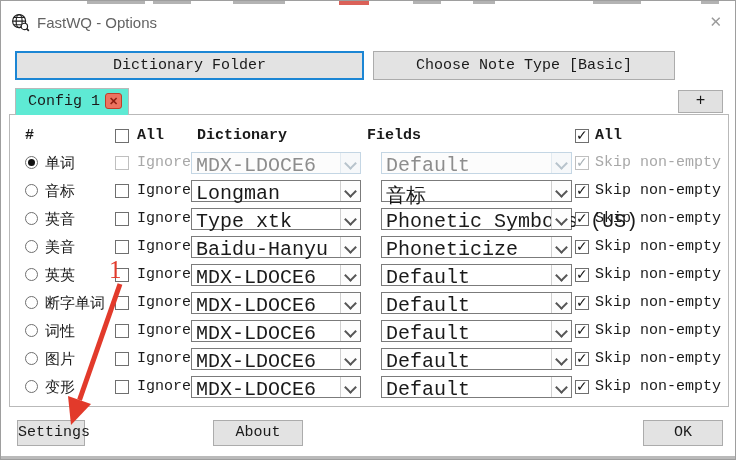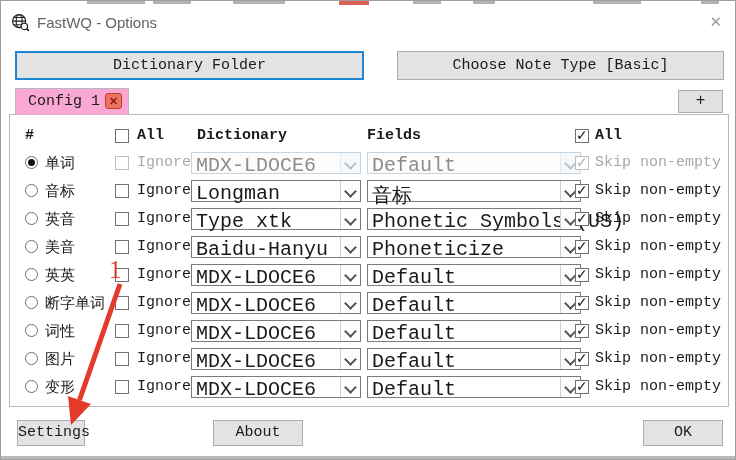--- a/index.html
+++ b/index.html
@@ -15,23 +15,23 @@
   #titlebar{position:absolute;left:0;top:4px;width:100%;height:34px;background:#fff;}
   #app-icon{position:absolute;left:10px;top:8px;}
   #title-text{position:absolute;left:36px;top:9px;font-family:"Liberation Sans",sans-serif;
     font-size:15px;color:#636363;text-align:right;}
   #close-btn{position:absolute;right:13px;top:8px;font-size:15px;color:#9b9b9b;
     font-family:"Liberation Sans",sans-serif;cursor:default;}
   
   .big-btn{position:absolute;top:50px;height:29px;background:#e3e3e3;
     font-size:15px;text-align:center;line-height:27px;box-sizing:border-box;}
   #btn-dict-folder{left:14px;width:349px;border:2px solid #1c86d4;line-height:25px;}
-  #btn-note-type{left:372px;width:327px;border:1px solid #acacac;margin-left:24px;}
-  
-  #tab-config{position:absolute;left:14px;top:87px;width:114px;height:27px;background:#f9a8d4;
+  #btn-note-type{left:372px;width:302px;border:1px solid #acacac;}
+  
+  #tab-config{position:absolute;left:14px;top:87px;width:114px;height:27px;background:#5eead4;
     border:1px solid #b9b9b9;border-bottom:none;box-sizing:border-box;z-index:3;}
   #tab-config .tab-label{position:absolute;left:12px;top:4px;font-size:15px;}
   #tab-close{position:absolute;right:6px;top:4px;width:17px;height:16px;border-radius:3px;
     background:#ec7360;border:1px solid #bf3d2a;box-sizing:border-box;color:#8f1d10;
     font-size:11px;font-weight:bold;text-align:center;line-height:14px;
     font-family:"Liberation Sans",sans-serif;}
   #btn-add-tab{position:absolute;left:677px;top:89px;width:45px;height:23px;background:#e1e1e1;
     border:1px solid #acacac;box-sizing:border-box;text-align:center;line-height:21px;font-size:16px;}
   
   #panel{position:absolute;left:8px;top:113px;width:720px;height:293px;
@@ -62,21 +62,21 @@
     border-left:1px solid #cfcfcf;background:#fdfdfd;}
   .combo .combo-arrow::after{content:"";position:absolute;left:5px;top:6px;width:7px;height:7px;
     border-right:2px solid #555;border-bottom:2px solid #555;transform:rotate(45deg);}
   
   .row{position:absolute;left:0;width:736px;height:28px;z-index:2;}
   .row .radio{left:24px;top:7px;}
   .row .row-label{position:absolute;left:44px;top:5px;font-size:15px;}
   .row .ignore-cb{left:114px;top:7px;}
   .row .ignore-lbl{position:absolute;left:136px;top:5px;font-size:15px;}
   .row .combo.dict{left:190px;top:3px;width:170px;}
-  .row .combo.fields{left:366px;top:3px;width:214px;}
+  .row .combo.fields{left:380px;top:3px;width:191px;}
   .row .skip-cb{left:574px;top:7px;}
   .row .skip-lbl{position:absolute;left:594px;top:5px;font-size:15px;}
   .row.disabled .ignore-lbl,.row.disabled .skip-lbl{color:#a8a8a8;}
   .row.disabled .ignore-cb,.row.disabled .skip-cb{border-color:#bfbfbf;}
   .row.disabled .skip-cb.checked::after{color:#a9b1b6;}
   .row.disabled .combo{border-color:#c4d6e4;color:#8d8d8d;background:#fcfcfc;}
   .row.disabled .combo .combo-arrow{border-left-color:#e2eaf0;background:#f6f8fa;}
   .row.disabled .combo .combo-arrow::after{border-color:#b7c3cc;}
   
   .foot-btn{position:absolute;top:419px;height:26px;background:#e3e3e3;border:1px solid #acacac;

